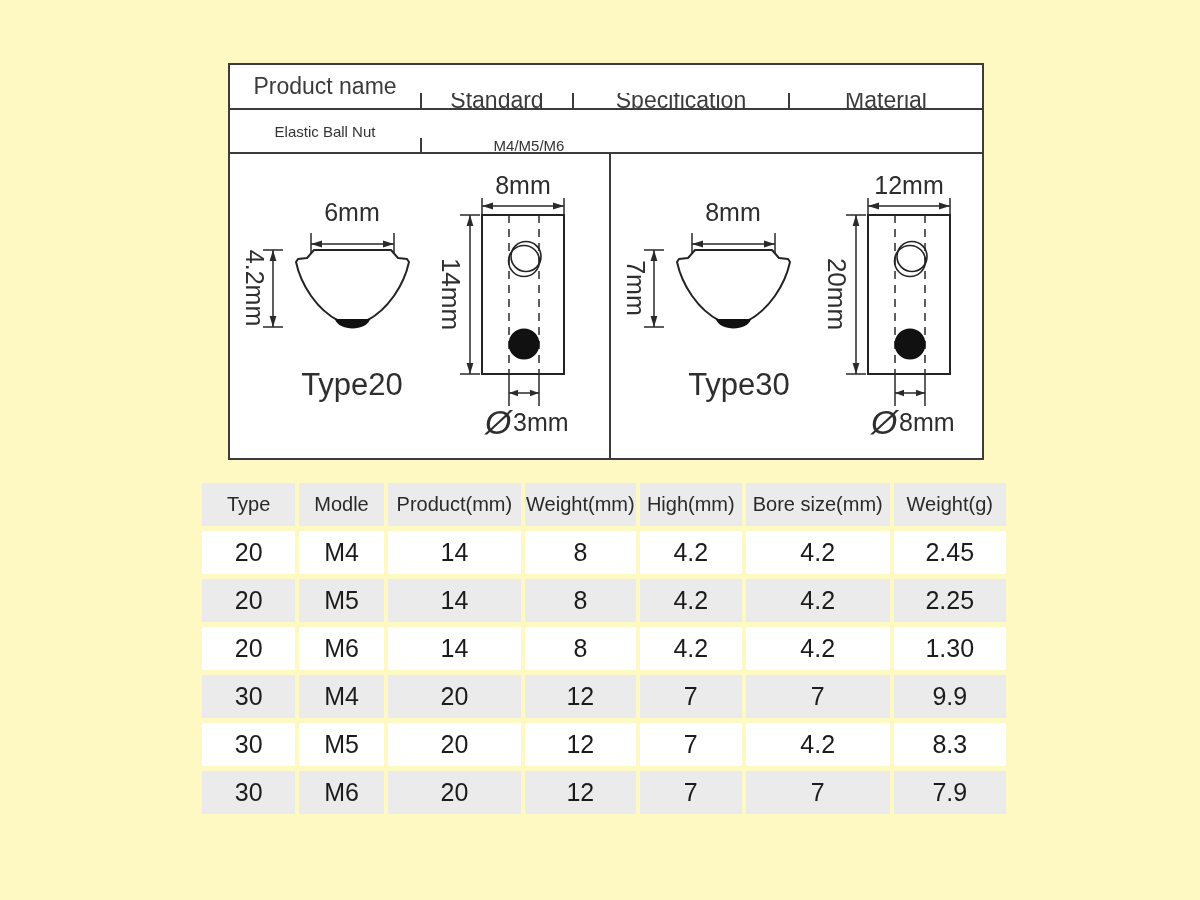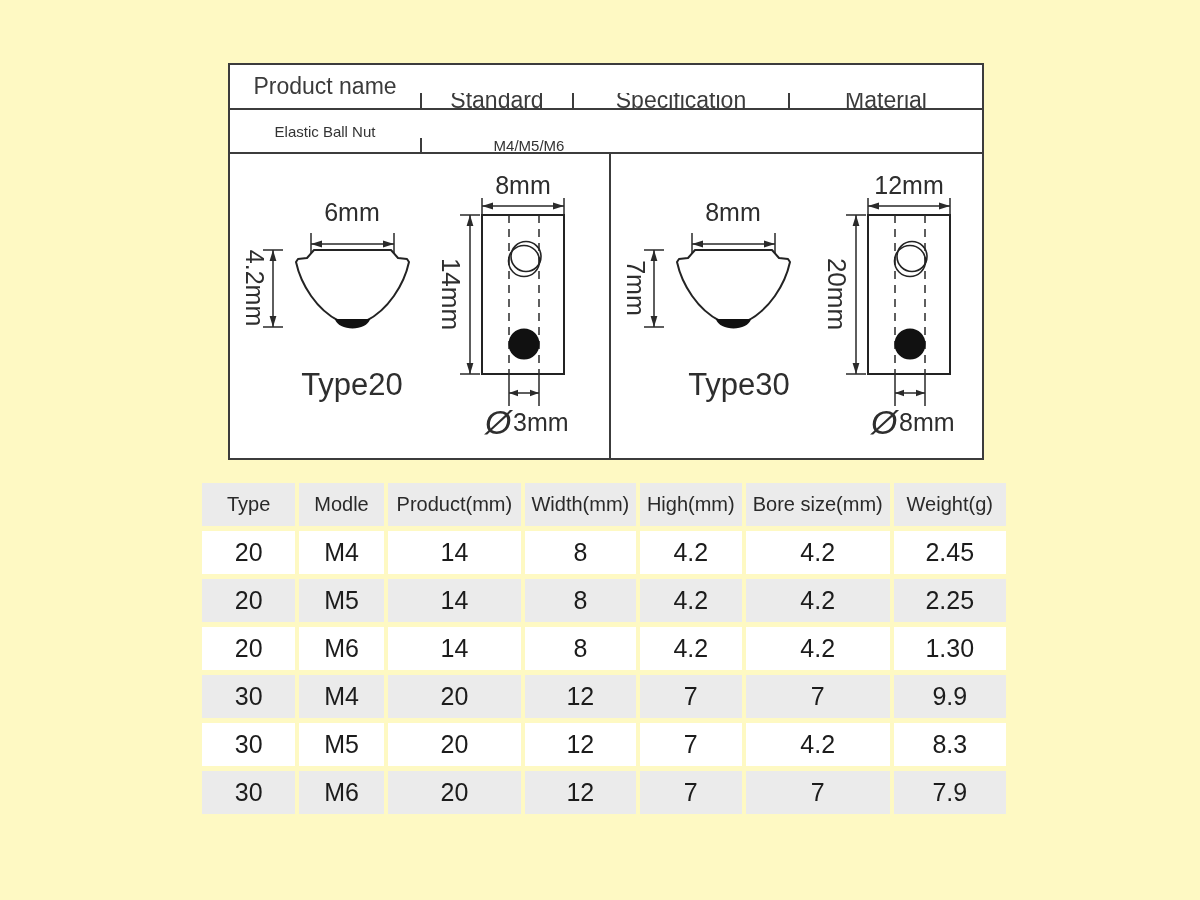--- a/index.html
+++ b/index.html
@@ -183,21 +183,21 @@
       <col style="width:110px">
         <col style="width:102px">
         <col style="width:143px">
         <col style="width:112px">
     </colgroup>
     <thead>
       <tr>
         <th>Type</th>
         <th>Modle</th>
         <th>Product(mm)</th>
-        <th>Width(mm)</th>
+        <th>Weight(mm)</th>
         <th>High(mm)</th>
         <th>Bore size(mm)</th>
         <th>Weight(g)</th>
       </tr>
     </thead>
     <tbody>
         <tr>
           <td>20</td>
           <td>M4</td>
           <td>14</td>

